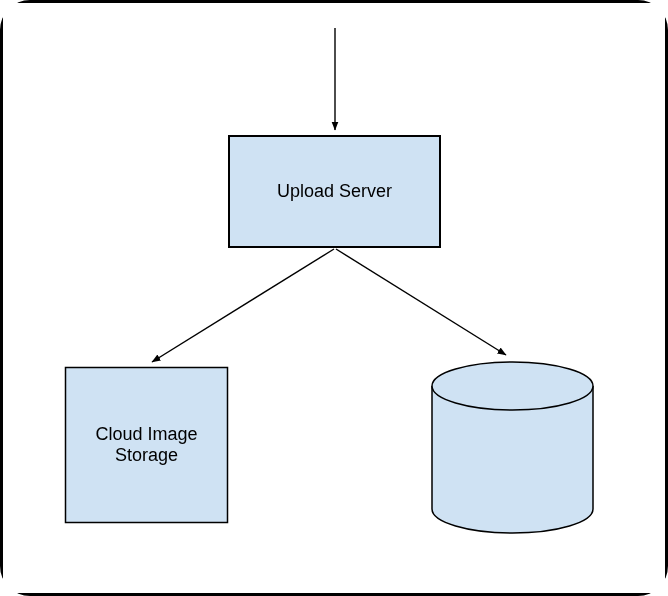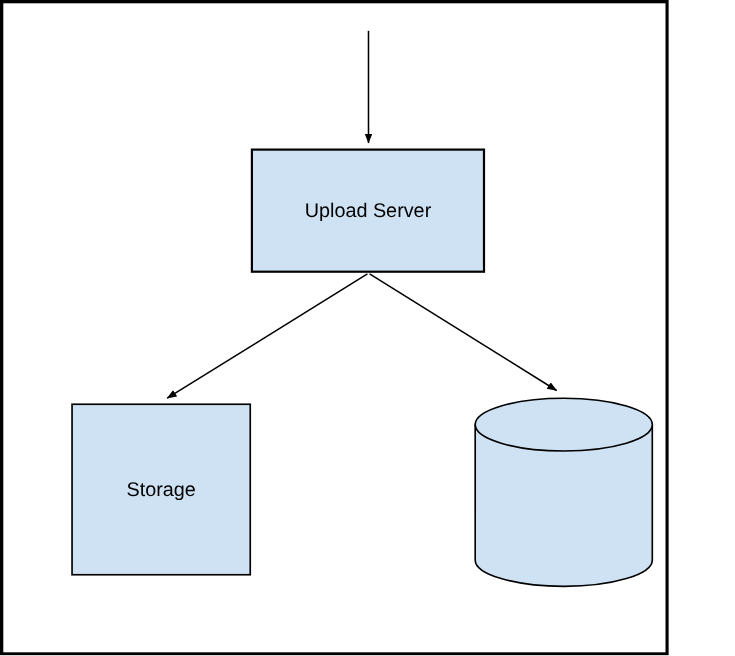--- a/index.html
+++ b/index.html
@@ -3,24 +3,25 @@
 <meta charset="utf-8">
 <style>
   html, body {
     margin: 0;
     padding: 0;
     background: #ffffff;
     font-family: "Liberation Sans", sans-serif;
   }
   .canvas {
     position: relative;
-    width: 608px;
+    width: 668px;
     height: 596px;
     background: #ffffff;
     overflow: hidden;
+    border-radius: 30px;
   }
   .frame {
     position: absolute;
     inset: 0;
     border: 3px solid #000000;
     box-sizing: border-box;
     pointer-events: none;
   }
   svg.diagram-layer {
     position: absolute;
@@ -77,19 +78,20 @@
       <ellipse class="shape" cx="512.5" cy="386" rx="80.5" ry="24" stroke-width="1.5" fill="#cfe2f3"></ellipse>
     </g>
   </svg>
 
   <div class="node-label" style="left:229px; top:136px; width:211px; height:111px;">
     <span class="line">Upload Server</span>
   </div>
 
   <div class="node-label" style="left:65px; top:367px; width:163px; height:156px;">
     <div>
+      <span class="line">Cloud Image</span>
       <span class="line">Storage</span>
     </div>
   </div>
 
 
   <div class="frame"></div>
 </div>
 
 </body></html>

